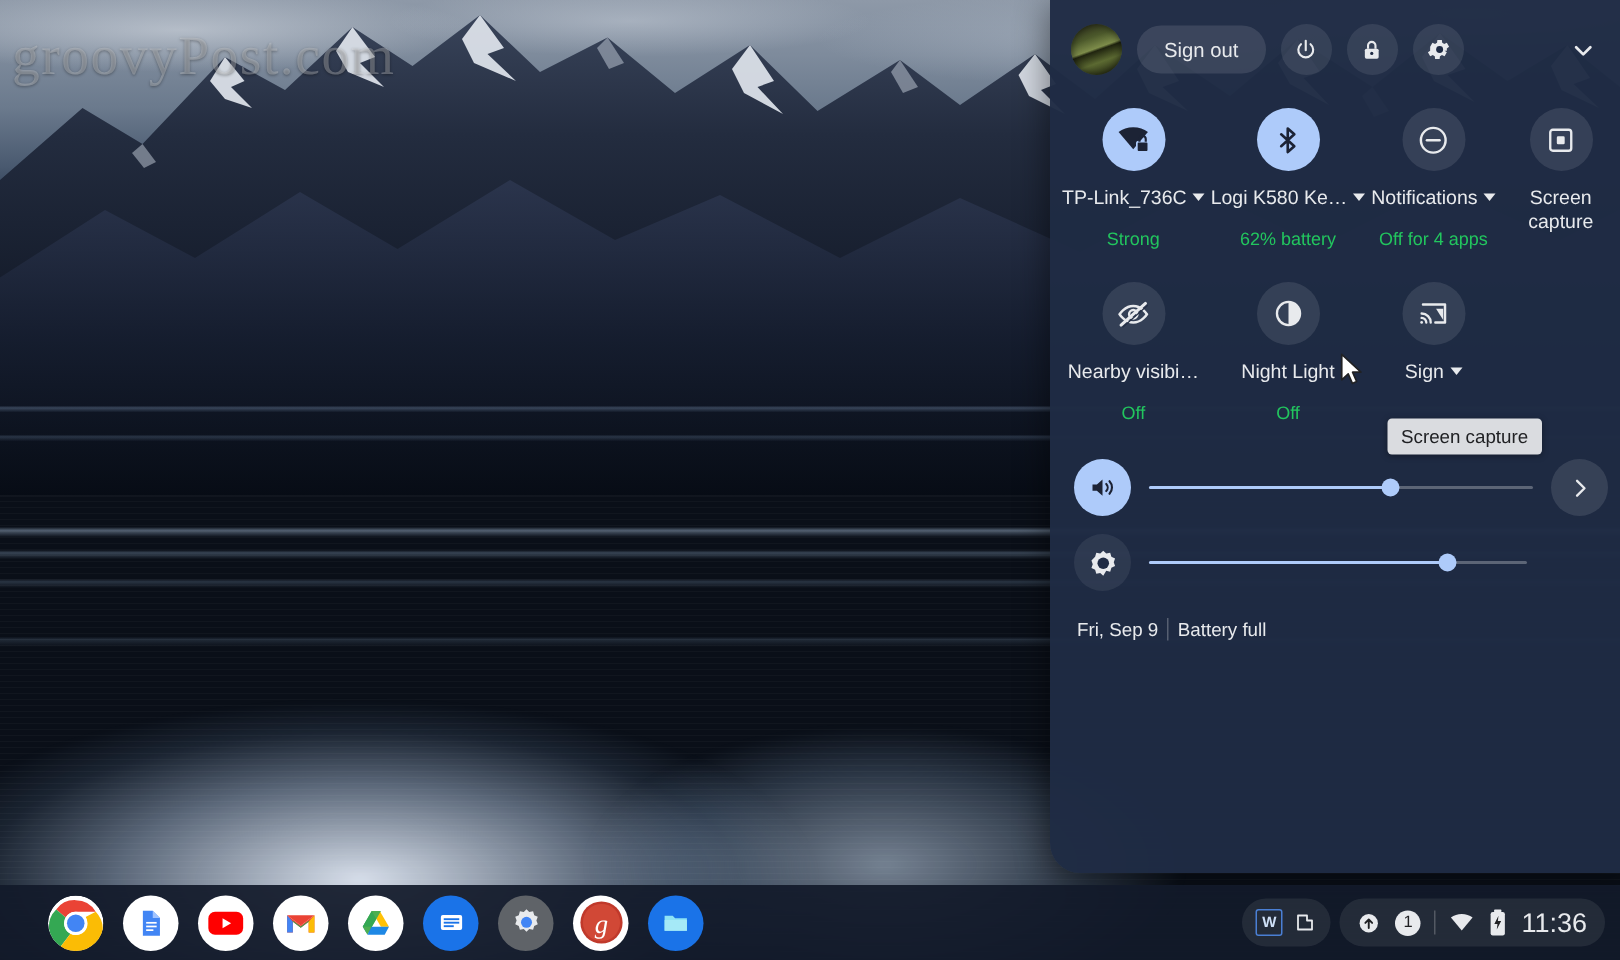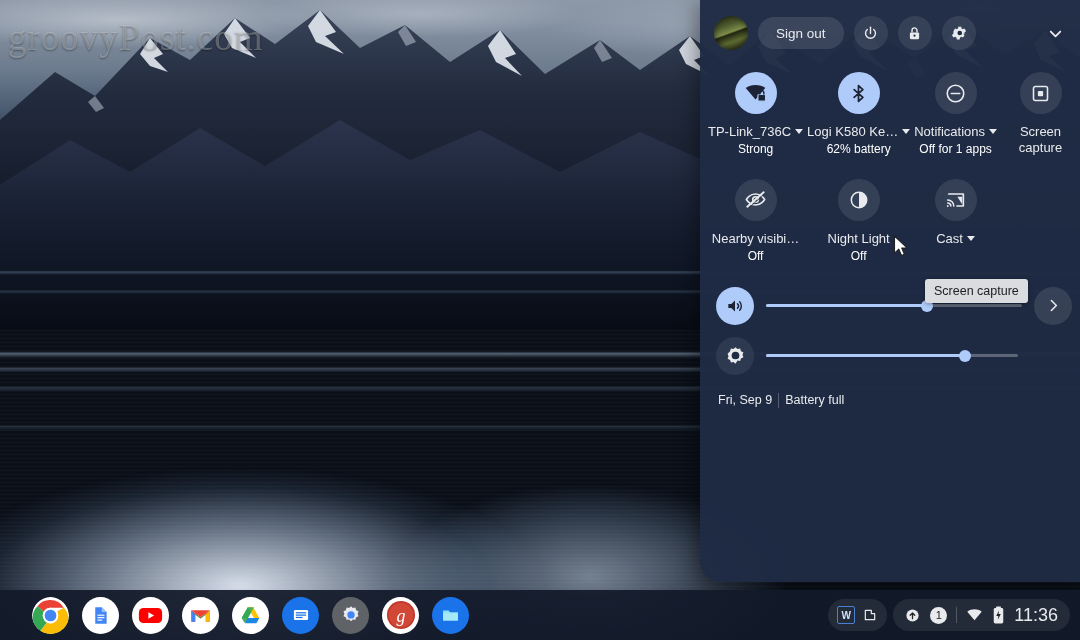--- a/index.html
+++ b/index.html
@@ -116,21 +116,21 @@
     display:flex; align-items:center; justify-content:center;
     margin-bottom:10px;
   }
   .tile-icon.on  { background:#aecbfa; }
   .tile-icon.off { background:rgba(255,255,255,.10); }
   .tile-label-row { display:flex; align-items:center; gap:4px; max-width:118px; }
   .tile-label {
     font-size:13px; color:#e8eaed; white-space:nowrap;
     overflow:hidden; text-overflow:ellipsis;
   }
-  .tile-sub { font-size:12px; color:#ffffff; margin-top:3px; white-space:nowrap; }
+  .tile-sub { font-size:12px; color:#22c55e; margin-top:13px; white-space:nowrap; }
   .caret {
     width:0; height:0; flex:none;
     border-left:4px solid transparent; border-right:4px solid transparent;
     border-top:5px solid #e8eaed;
   }
   .tile-label.two-line { white-space:normal; text-align:center; line-height:1.25; }
 
   
   .tooltip {
     position:absolute; left:925px; top:279px;
@@ -333,21 +333,21 @@
       <div class="tile-icon off">
         <svg width="23" height="23" viewBox="0 0 24 24">
           <circle cx="12" cy="12" r="8.6" stroke="#e8eaed" stroke-width="1.7" fill="none"></circle>
           <path d="M7.6 12h8.8" stroke="#e8eaed" stroke-width="1.7" stroke-linecap="round"></path>
         </svg>
       </div>
       <div class="tile-label-row">
         <span class="tile-label">Notifications</span>
         <span class="caret"></span>
       </div>
-      <div class="tile-sub">Off for 1 apps</div>
+      <div class="tile-sub">Off for 4 apps</div>
     </div>
 
     <div class="tile">
       <div class="tile-icon off">
         <svg width="21" height="21" viewBox="0 0 24 24">
           <rect x="4" y="4" width="16" height="16" rx="2" stroke="#e8eaed" stroke-width="1.8" fill="none"></rect>
           <rect x="9" y="9" width="6" height="6" rx="1" fill="#e8eaed"></rect>
         </svg>
       </div>
       <div class="tile-label-row">
@@ -387,21 +387,21 @@
       <div class="tile-icon off">
         <svg width="22" height="22" viewBox="0 0 24 24">
           <path d="M4 5.5h16v13h-7" stroke="#e8eaed" stroke-width="1.8" fill="none" stroke-linecap="round" stroke-linejoin="round"></path>
           <path d="M13.5 8.5h5.2v8.2" fill="#e8eaed"></path>
           <path d="M3 18.5a1 1 0 1 1 0 0" stroke="#e8eaed" stroke-width="2" stroke-linecap="round"></path>
           <path d="M3 15.2a3.4 3.4 0 0 1 3.4 3.4" stroke="#e8eaed" stroke-width="1.7" fill="none" stroke-linecap="round"></path>
           <path d="M3 12a6.6 6.6 0 0 1 6.6 6.6" stroke="#e8eaed" stroke-width="1.7" fill="none" stroke-linecap="round"></path>
         </svg>
       </div>
       <div class="tile-label-row">
-        <span class="tile-label">Cast</span>
+        <span class="tile-label">Sign</span>
         <span class="caret"></span>
       </div>
     </div>
   </div>
 
   <div class="slider-row vol">
     <div class="sl-icon on">
       <svg width="20" height="20" viewBox="0 0 24 24">
         <path d="M4 9.5h3.5L12 5.5v13L7.5 14.5H4z" fill="#1c2335"></path>
         <path d="M15 9.2a4 4 0 0 1 0 5.6" stroke="#1c2335" stroke-width="1.7" fill="none" stroke-linecap="round"></path>

